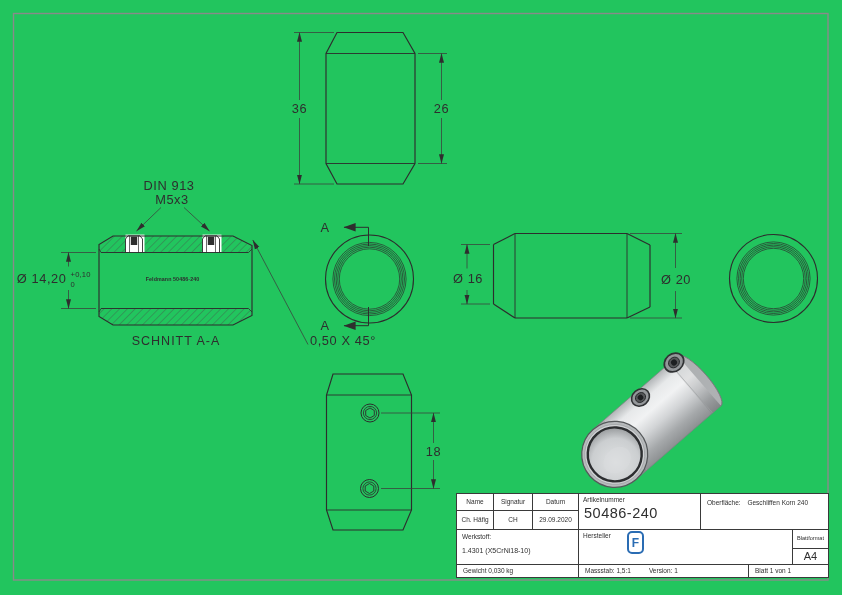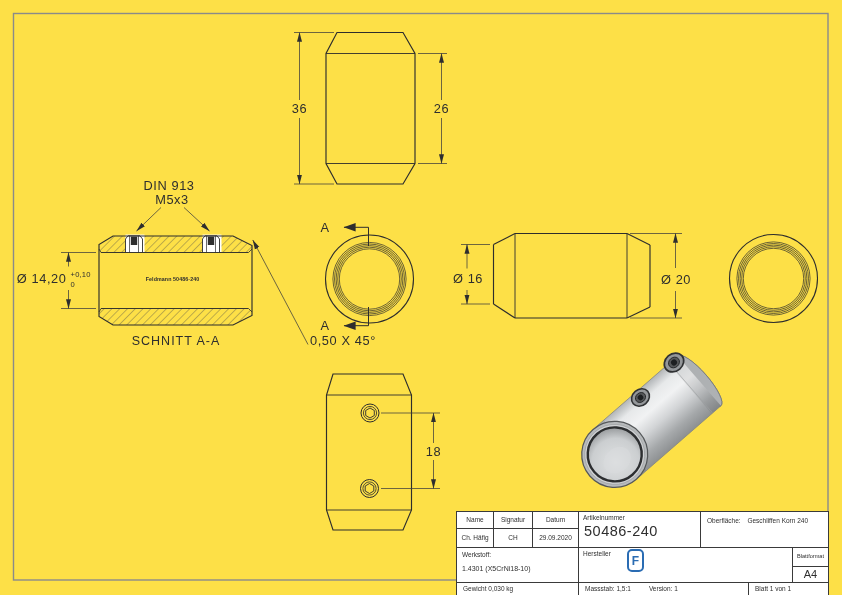--- a/index.html
+++ b/index.html
@@ -1,25 +1,25 @@
 <!DOCTYPE html>
 <html><head>
 <meta charset="utf-8">
 <style>
   html,body{margin:0;padding:0;background:#fff;}
-  #sheet{position:relative;width:842px;height:595px;background:#fde047;overflow:hidden;
+  #sheet{position:relative;width:842px;height:595px;background:#22c55e;overflow:hidden;
          font-family:"Liberation Sans", sans-serif;}
   svg text{font-family:"Liberation Sans", sans-serif;fill:#2e2e2e;}
   .dim{font-size:12.8px;letter-spacing:0.6px;}
   .dimsm{font-size:7.6px;letter-spacing:0.2px;}
   .cap{font-size:12.5px;letter-spacing:1px;}
   .engr{font-size:5.3px;font-weight:bold;letter-spacing:0.1px;}
 
   
-  #tblock{position:absolute;left:456px;top:511px;width:371px;height:83px;
+  #tblock{position:absolute;left:456px;top:493px;width:371px;height:83px;
           border:1px solid #3a3a3a;box-sizing:content-box;background:#fff;
           color:#2f2f2f;}
   .cell{position:absolute;box-sizing:border-box;font-size:6.5px;line-height:1;}
   .br{border-right:1px solid #3a3a3a;}
   .bb{border-bottom:1px solid #3a3a3a;}
   .cc{display:flex;align-items:center;justify-content:center;text-align:left;}
   .artnum{font-size:14.5px;letter-spacing:0.5px;padding-left:5px;margin-top:4px;}
   .lbl-tl{position:absolute;top:3px;left:4px;}
   .wline1{position:absolute;top:4px;left:5px;}
   .wline2{position:absolute;top:17px;left:5px;font-size:7px;}

